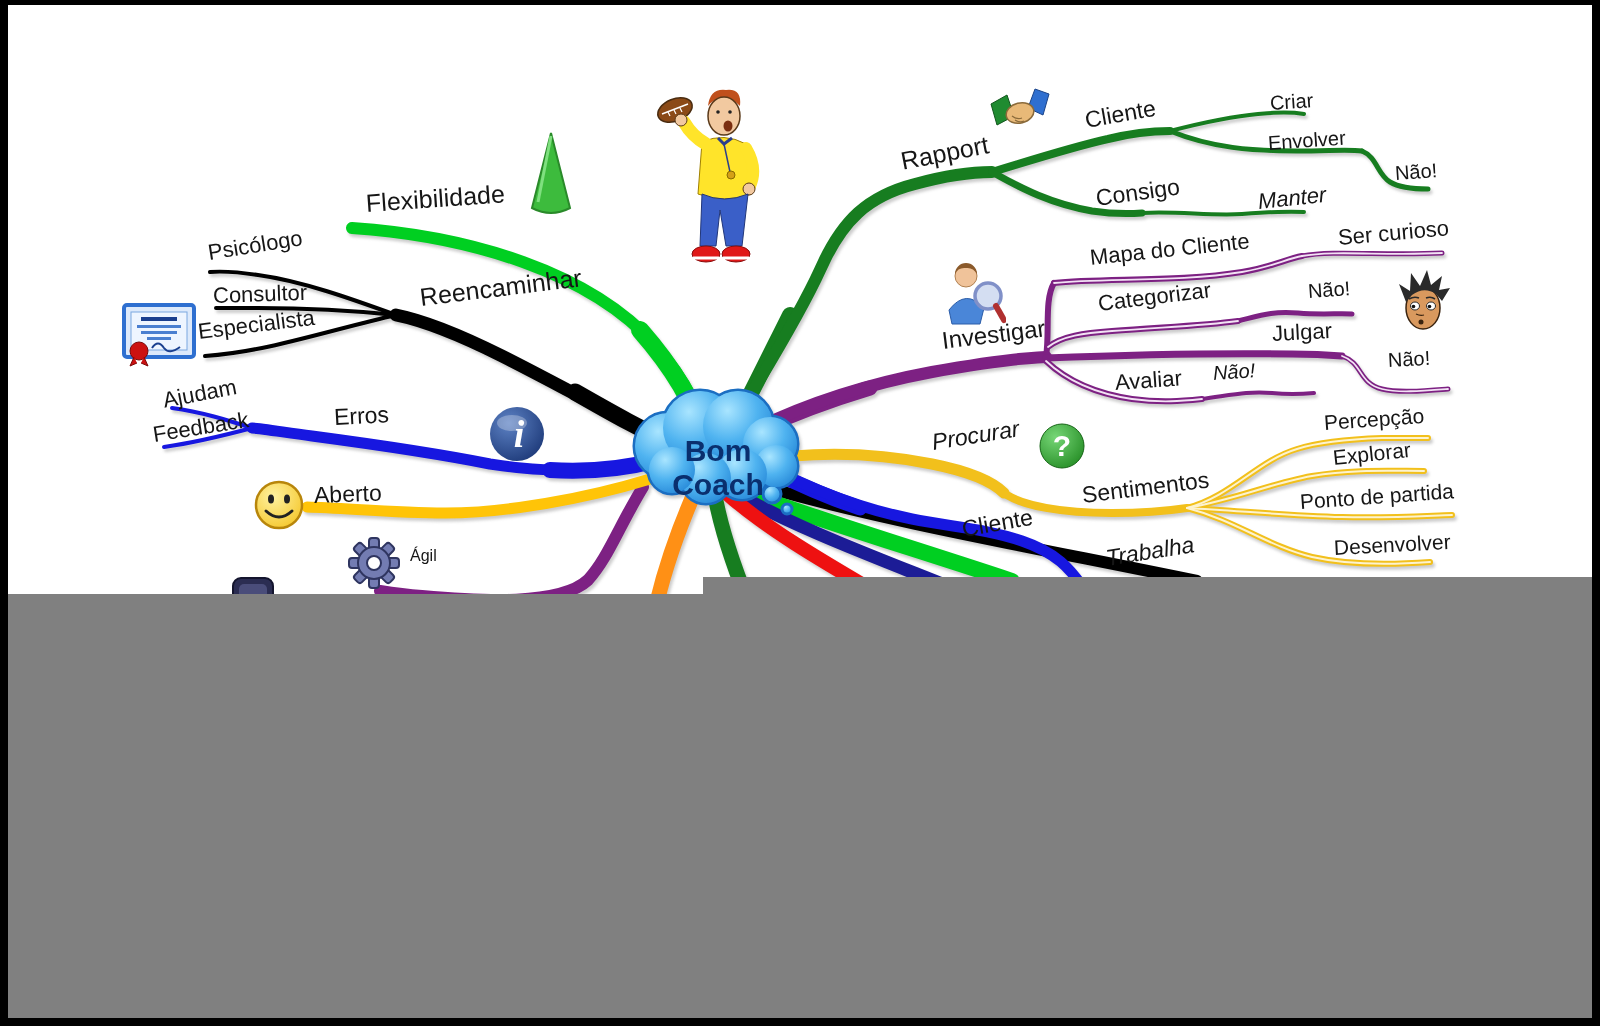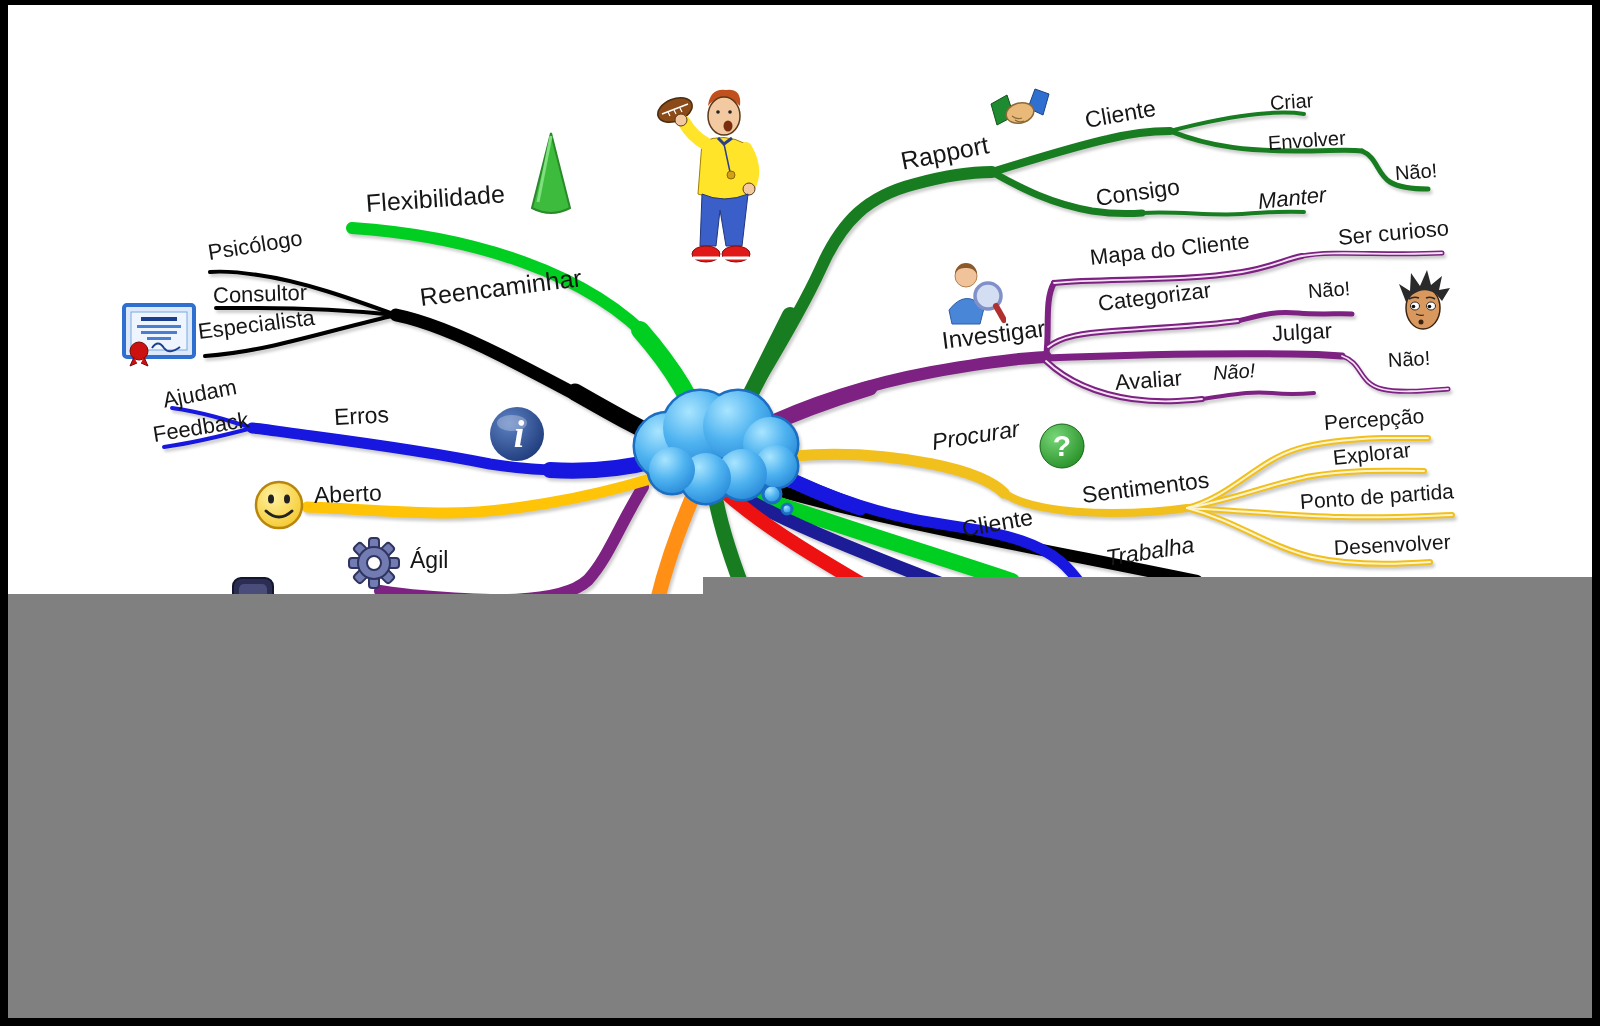--- a/index.html
+++ b/index.html
@@ -280,20 +280,21 @@
         <circle cx="0" cy="0" r="7" fill="#fff"></circle>
       </g>
     </g>
   </svg>
 
   <svg class="icon" style="left:231px;top:576px;" width="44" height="30" viewBox="0 0 44 30">
     <rect x="2" y="2" width="40" height="28" rx="8" fill="#2b2d52" stroke="#14152e" stroke-width="2"></rect>
     <rect x="8" y="8" width="28" height="20" rx="5" fill="#4a4d7a"></rect>
   </svg>
 
+  <div id="center-label" style="color:#0a2f6e;">Bom Coach</div>
 
   <div class="lbl" style="left:366px;top:190px;font-size:25px;transform:rotate(-4deg);">Flexibilidade</div>
 
   <div class="lbl" style="left:901px;top:148px;font-size:25px;transform:rotate(-11deg);">Rapport</div>
   <div class="lbl" style="left:1085px;top:108px;font-size:23px;transform:rotate(-10deg);">Cliente</div>
   <div class="lbl" style="left:1270px;top:93px;font-size:20px;transform:rotate(-4deg);">Criar</div>
   <div class="lbl" style="left:1268px;top:133px;font-size:20px;transform:rotate(-4deg);">Envolver</div>
   <div class="lbl" style="left:1395px;top:163px;font-size:20px;transform:rotate(-4deg);">Não!</div>
   <div class="lbl" style="left:1096px;top:186px;font-size:23px;transform:rotate(-8deg);">Consigo</div>
   <div class="lbl it" style="left:1258px;top:190px;font-size:22px;transform:rotate(-6deg);">Manter</div>
@@ -311,21 +312,21 @@
   <div class="lbl" style="left:1272px;top:322px;font-size:22px;transform:rotate(-3deg);">Julgar</div>
   <div class="lbl" style="left:1388px;top:350px;font-size:20px;transform:rotate(-3deg);">Não!</div>
   <div class="lbl" style="left:1115px;top:371px;font-size:22px;transform:rotate(-4deg);">Avaliar</div>
   <div class="lbl it" style="left:1213px;top:363px;font-size:20px;transform:rotate(-4deg);">Não!</div>
 
   <div class="lbl" style="left:334px;top:405px;font-size:23px;transform:rotate(-3deg);">Erros</div>
   <div class="lbl" style="left:163px;top:389px;font-size:22px;transform:rotate(-11deg);">Ajudam</div>
   <div class="lbl" style="left:153px;top:423px;font-size:22px;transform:rotate(-9deg);">Feedback</div>
 
   <div class="lbl" style="left:314px;top:483px;font-size:23px;transform:rotate(-2deg);">Aberto</div>
-  <div class="lbl" style="left:410px;top:548px;font-size:23px;">Ágil</div>
+  <div class="lbl" style="left:410px;top:548px;font-size:16px;">Ágil</div>
 
   <div class="lbl it" style="left:932px;top:430px;font-size:23px;transform:rotate(-9deg);">Procurar</div>
   <div class="lbl" style="left:1082px;top:483px;font-size:23px;transform:rotate(-7deg);">Sentimentos</div>
   <div class="lbl" style="left:1324px;top:412px;font-size:21px;transform:rotate(-4deg);">Percepção</div>
   <div class="lbl" style="left:1333px;top:447px;font-size:21px;transform:rotate(-6deg);">Explorar</div>
   <div class="lbl" style="left:1300px;top:491px;font-size:21px;transform:rotate(-4deg);">Ponto de partida</div>
   <div class="lbl" style="left:1334px;top:537px;font-size:21px;transform:rotate(-3deg);">Desenvolver</div>
 
   <div class="lbl" style="left:962px;top:517px;font-size:23px;transform:rotate(-10deg);">Cliente</div>
   <div class="lbl it" style="left:1106px;top:546px;font-size:23px;transform:rotate(-9deg);">Trabalha</div>

